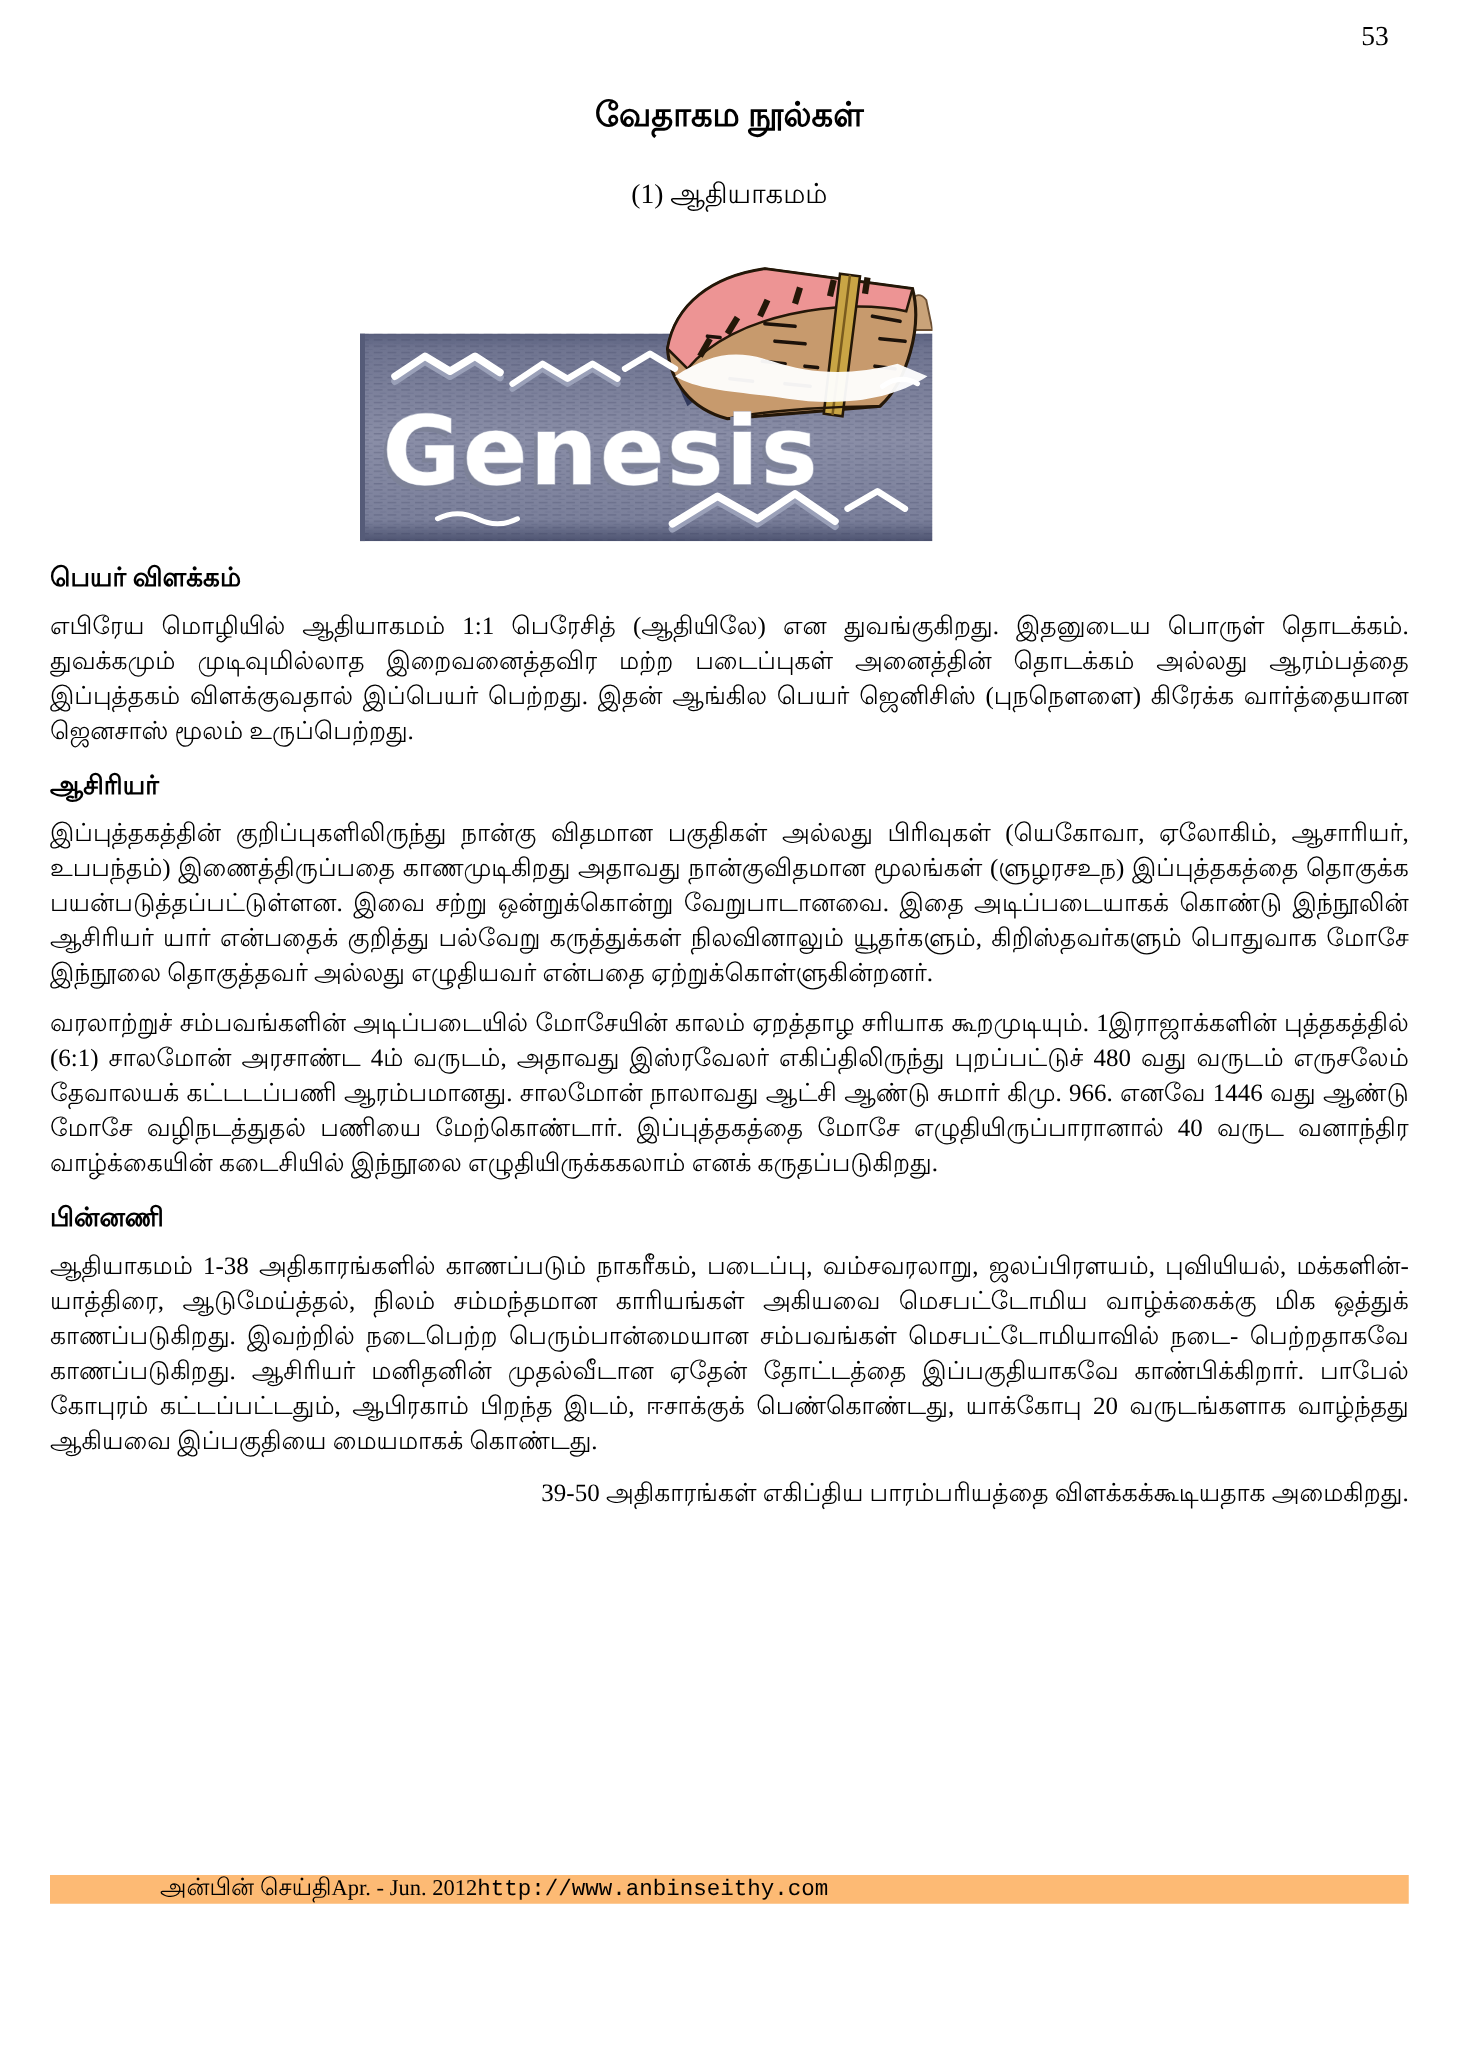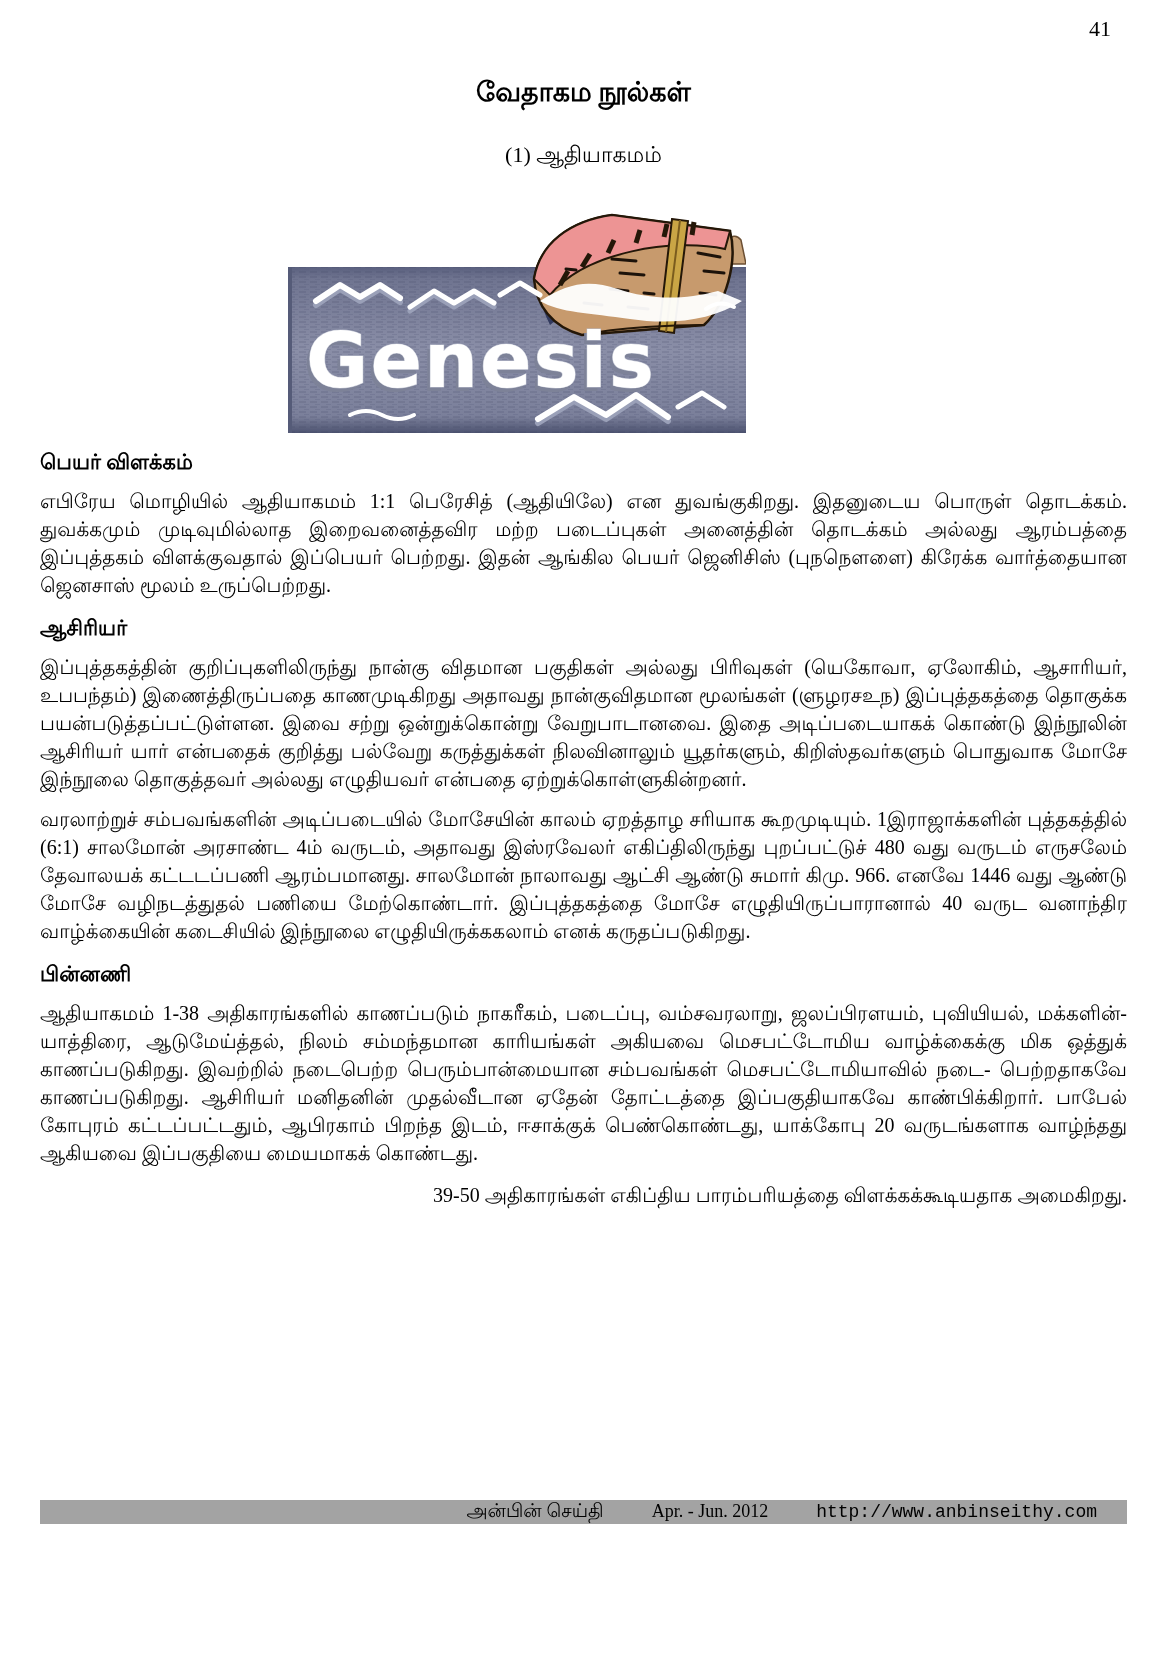--- a/index.html
+++ b/index.html
@@ -37,33 +37,33 @@
     font-size:20px;line-height:28px;
     text-align:justify;text-align-last:left;
     margin:0 0 12px 0;
   }
   p.closing{
     font-size:20px;line-height:28px;
     text-align:right;margin:14px 0 0 0;
   }
   .footer{
     position:absolute;left:40px;right:40px;top:1500px;
-    display:flex;justify-content:flex-end;align-items:baseline;
-    font-size:19px;background:#a3a3a3;gap:48px;
+    display:flex;justify-content:flex-start;align-items:baseline;
+    font-size:19px;background:#fdba74;
   }
   .footer .f-left{padding-left:88px;}
   .footer .f-right{padding-right:30px;font-family:Liberation Mono, monospace;font-size:18px;}
   .footer .f-center{font-family:Liberation Serif, serif;font-size:18px;}
 </style>
 </head>
 <body>
 
 <div class="page">
 
-  <div class="page-number">41</div>
+  <div class="page-number">53</div>
 
   <div class="content">
 
     <div class="doc-title">வேதாகம நூல்கள்</div>
     <div class="doc-subtitle">(1) ஆதியாகமம்</div>
 
     <div class="image-wrap">
       <svg width="458" height="228" viewBox="0 0 458 228" xmlns="http://www.w3.org/2000/svg">
         <defs>
           <linearGradient id="waterGrad" x1="0" y1="0" x2="0" y2="1">

